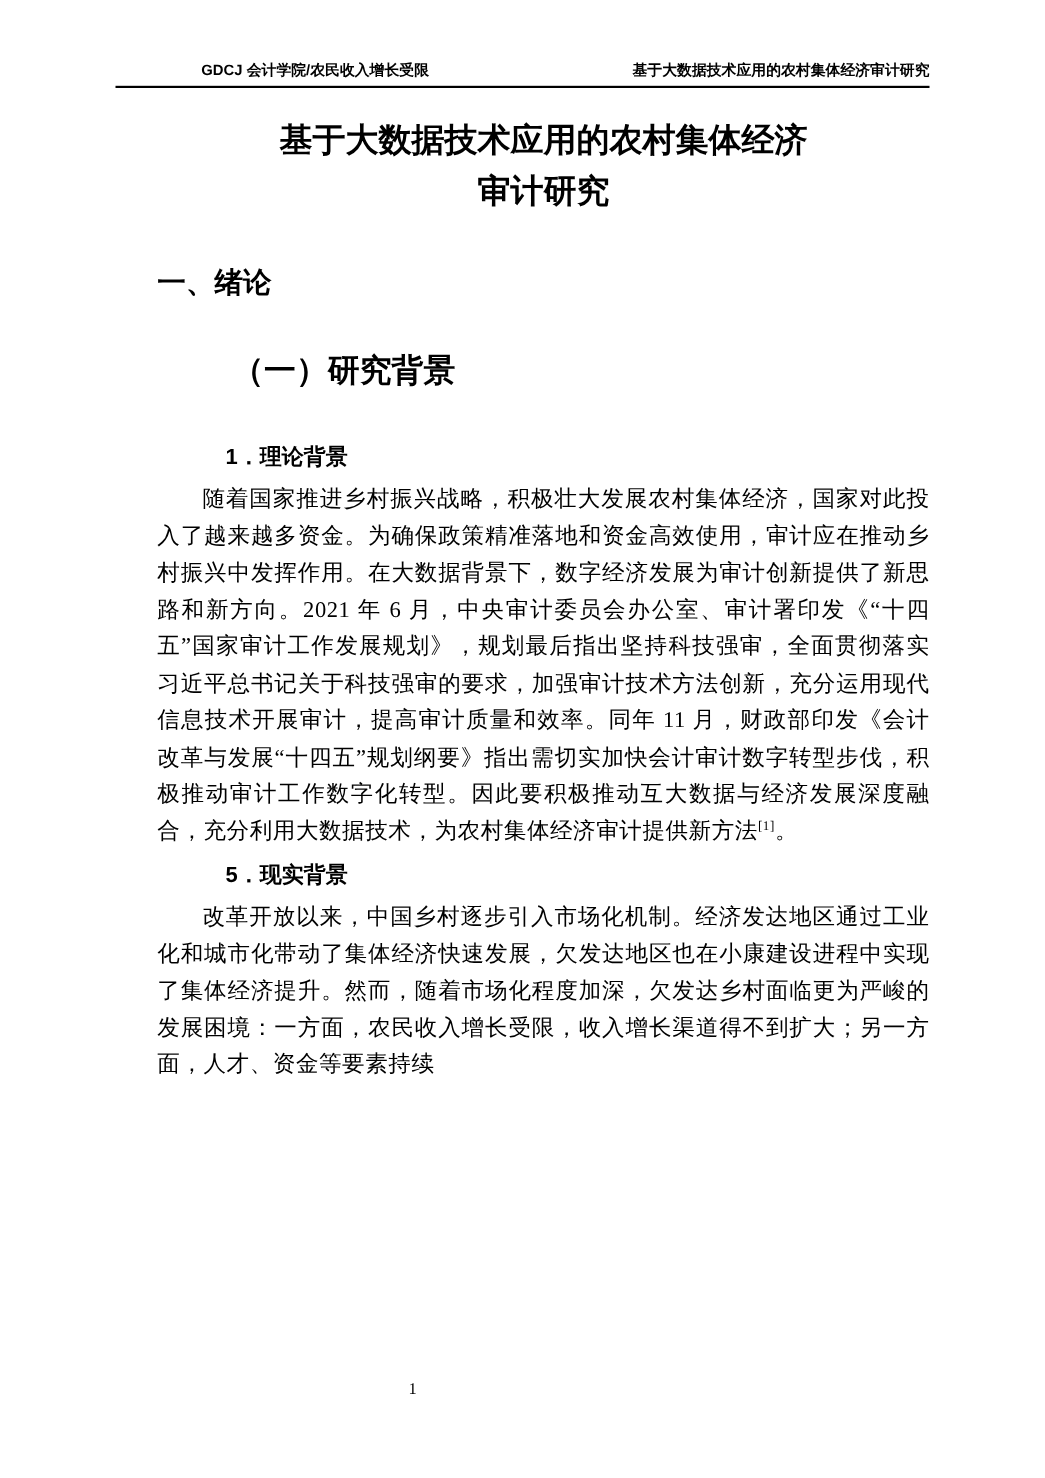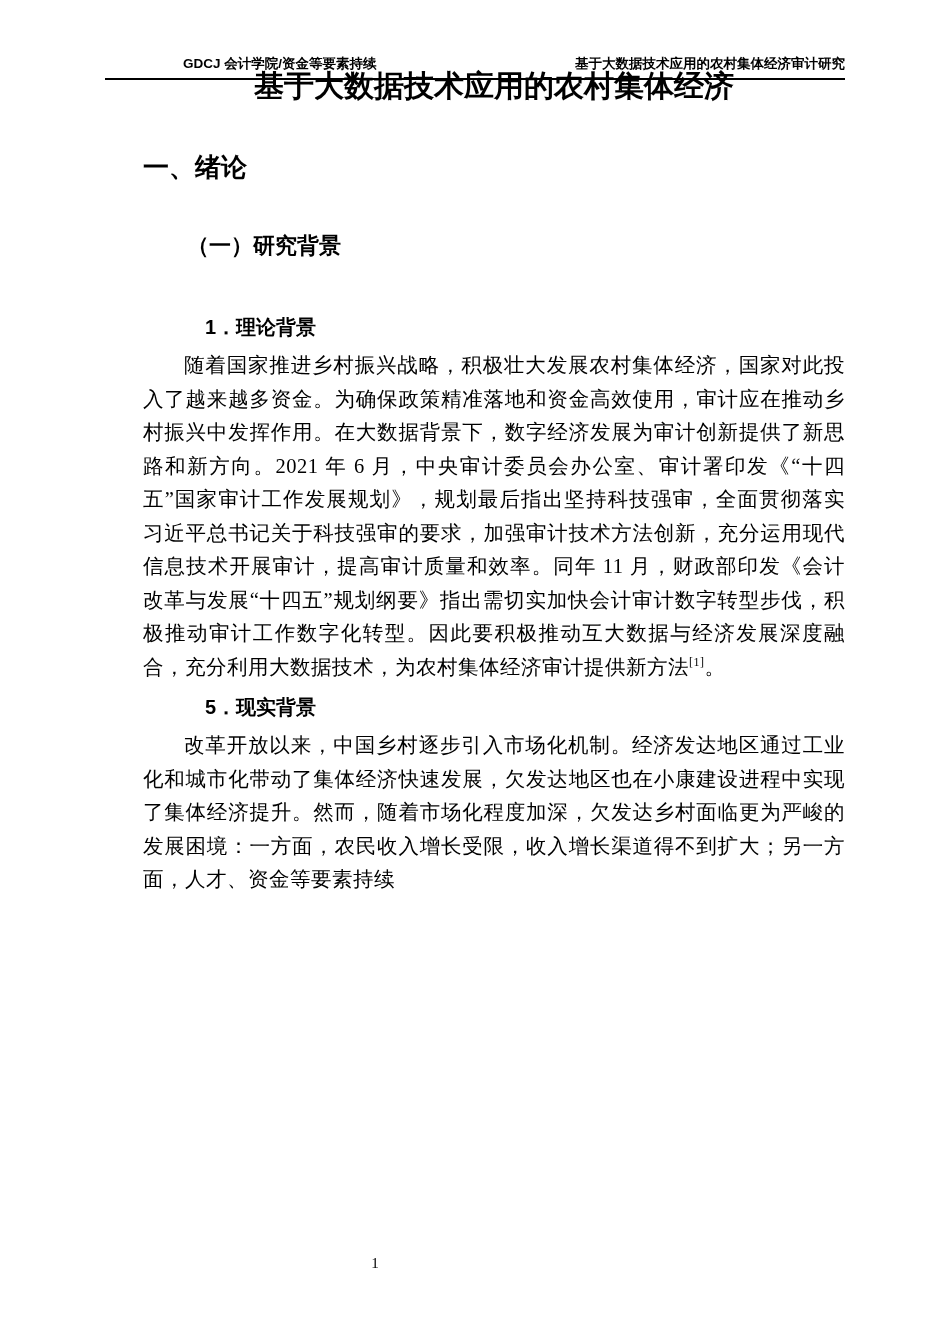--- a/index.html
+++ b/index.html
@@ -39,42 +39,42 @@
 
   
   .content {
     position: absolute;
     top: 0;
     left: 143px;
     right: 105px;
   }
   .doc-title {
     margin: 0;
-    padding-top: 62px;
+    padding-top: 104px;
     text-align: center;
     font-family: "Liberation Sans", "DejaVu Sans", sans-serif;
     font-weight: bold;
     font-size: 30px;
     line-height: 47px;
   }
   .title-line { display: block; }
 
   .chapter-heading {
     margin: 40px 0 0 0;
     text-align: left;
     font-family: "Liberation Sans", "DejaVu Sans", sans-serif;
     font-weight: bold;
     font-size: 26px;
     line-height: 36px;
   }
   .section-heading {
-    margin: 48px 0 0 44px;
-    font-family: Liberation Mono, monospace;
+    margin: 48px 0 0 68px;
+    font-family: Liberation Serif, serif;
     font-weight: bold;
-    font-size: 22px;
+    font-size: 29px;
     line-height: 30px;
   }
   .sub-heading {
     margin: 9px 0 8px 62px;
     font-family: "Liberation Sans", "DejaVu Sans", sans-serif;
     font-weight: bold;
     font-size: 20px;
     line-height: 28px;
   }
   .sub-heading.first { margin-top: 50px; }
@@ -103,28 +103,29 @@
     font-size: 15px;
     font-family: "Liberation Serif", "DejaVu Serif", serif;
   }
 </style>
 </head>
 <body>
 
 <div class="page">
 
   <div class="header">
-    <span class="header-left">GDCJ 会计学院/资金等要素持续</span>
+    <span class="header-left">GDCJ 会计学院/农民收入增长受限</span>
     <span class="header-right">基于大数据技术应用的农村集体经济审计研究</span>
   </div>
 
   <div class="content">
 
     <h1 class="doc-title">
       <span class="title-line">基于大数据技术应用的农村集体经济</span>
+      <span class="title-line">审计研究</span>
     </h1>
 
     <h2 class="chapter-heading">一、绪论</h2>
 
     <h3 class="section-heading">（一）研究背景</h3>
 
     <h4 class="sub-heading first">1．理论背景</h4>
 
 
     <p class="para">随着国家推进乡村振兴战略，积极壮大发展农村集体经济，国家对此投入了越来越多资金。为确保政策精准落地和资金高效使用，审计应在推动乡村振兴中发挥作用。在大数据背景下，数字经济发展为审计创新提供了新思路和新方向。2021 年 6 月，中央审计委员会办公室、审计署印发《“十四五”国家审计工作发展规划》，规划最后指出坚持科技强审，全面贯彻落实习近平总书记关于科技强审的要求，加强审计技术方法创新，充分运用现代信息技术开展审计，提高审计质量和效率。同年 11 月，财政部印发《会计改革与发展“十四五”规划纲要》指出需切实加快会计审计数字转型步伐，积极推动审计工作数字化转型。因此要积极推动互大数据与经济发展深度融合，充分利用大数据技术，为农村集体经济审计提供新方法<sup>[1]</sup>。</p>

